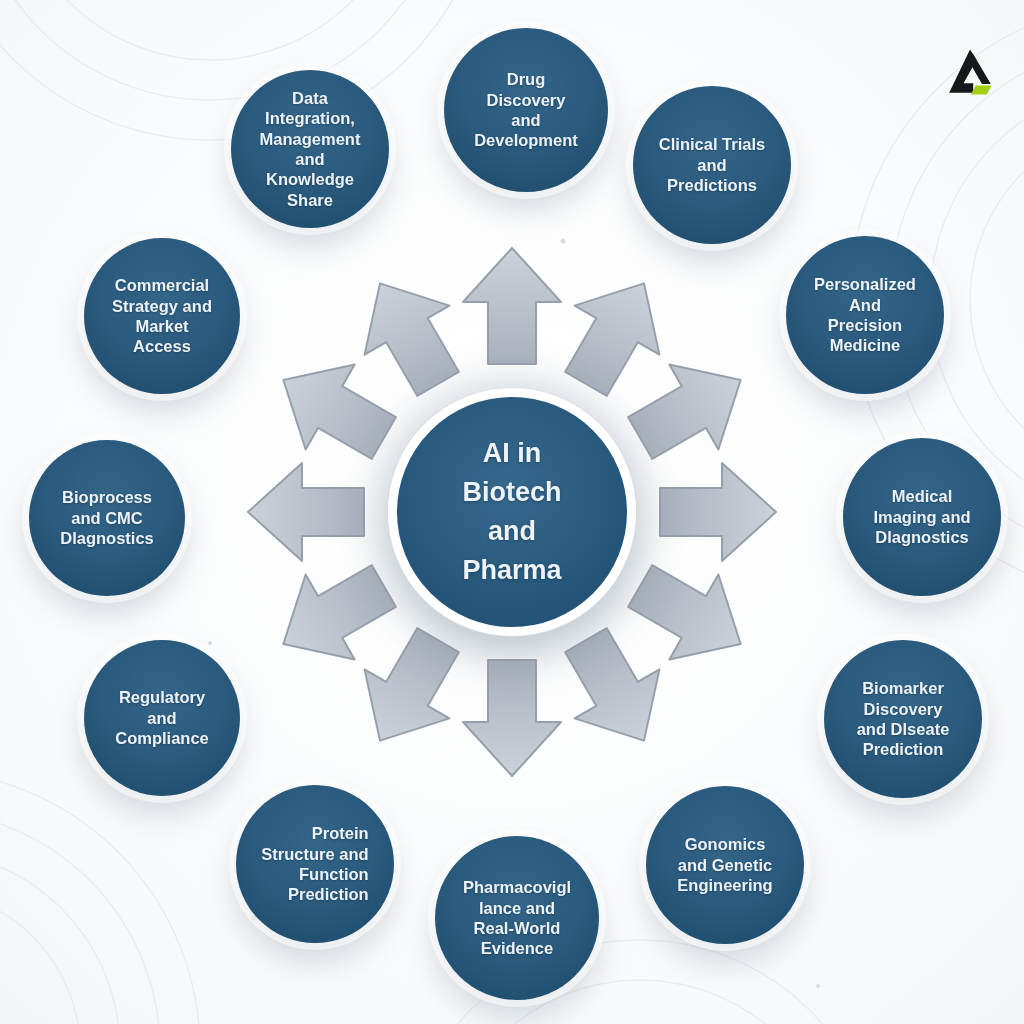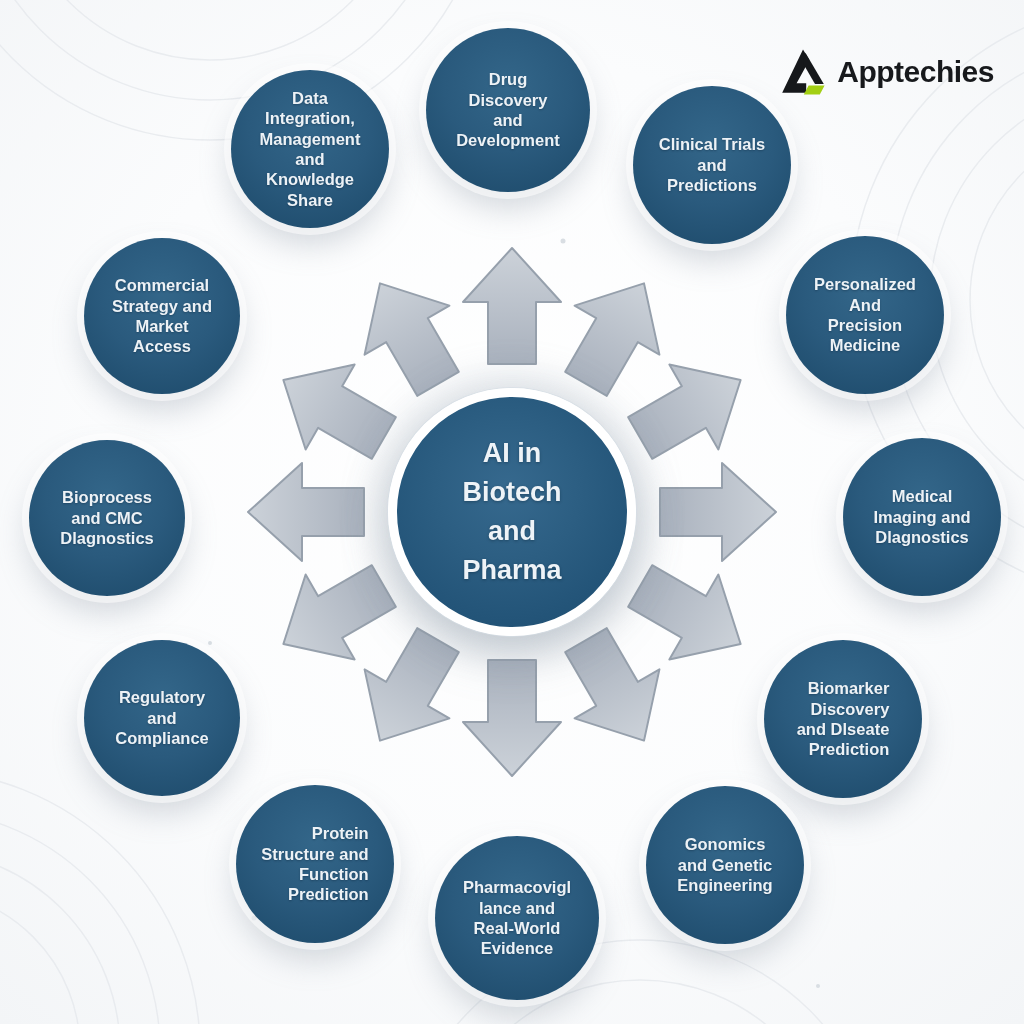--- a/index.html
+++ b/index.html
@@ -35,25 +35,25 @@
   
   .node {
     position:absolute; z-index:2; border-radius:50%;
     display:flex; flex-direction:column; align-items:center; justify-content:center;
     text-align:center; color:#edf2f6; font-weight:bold; font-size:16.5px; line-height:1.24;
     text-shadow:0 1px 2px rgba(8,30,48,0.35);
     background: radial-gradient(circle at 50% 36%, #336689 0%, #2a5a7d 48%, #214f70 80%, #1b4765 100%);
     box-shadow: 0 0 0 7px rgba(255,255,255,0.55), 0 16px 32px rgba(125,138,152,0.33);
   }
   .node .node-label { padding:0 10px; }
-  .n1  { left:426px; top:28px;  width:164px; height:164px; }
+  .n1  { left:444px; top:28px;  width:164px; height:164px; }
   .n2  { left:633px; top:86px;  width:158px; height:158px; }
   .n3  { left:786px; top:236px; width:158px; height:158px; }
   .n4  { left:843px; top:438px; width:158px; height:158px; }
-  .n5  { left:764px; top:640px; width:158px; height:158px;text-align:right; }
+  .n5  { left:824px; top:640px; width:158px; height:158px; }
   .n6  { left:646px; top:786px; width:158px; height:158px; }
   .n7  { left:435px; top:836px; width:164px; height:164px; }
   .n8  { left:236px; top:785px; width:158px; height:158px;text-align:right; }
   .n9  { left:84px;  top:640px; width:156px; height:156px; }
   .n10 { left:29px;  top:440px; width:156px; height:156px; }
   .n11 { left:84px;  top:238px; width:156px; height:156px; }
   .n12 { left:231px; top:70px;  width:158px; height:158px; }
 </style>
 </head>
 <body>
@@ -106,21 +106,20 @@
     <use href="#blockArrow" transform="rotate(300 512 512)"></use>
     <use href="#blockArrow" transform="rotate(330 512 512)"></use>
   </svg>
 
   <div class="logo">
     <svg width="48" height="48" viewBox="0 0 60 60">
       <path d="M30 2 L38 15 L22 44 L34 44 L34 56 L4 56 Z" fill="#16181b"></path>
       <path d="M33 6 L56 45 L45 45 L30 19 Z" fill="#16181b"></path>
       <path d="M37 47 L57 47 L51 58 L31 58 Z" fill="#a3cf14"></path>
     </svg>
-    <span class="brand-text">Apptechies</span>
   </div>
 
   <div class="center-node">
     <div>AI in</div>
     <div>Biotech</div>
     <div>and</div>
     <div>Pharma</div>
   </div>
 
   <div id="nodes">

